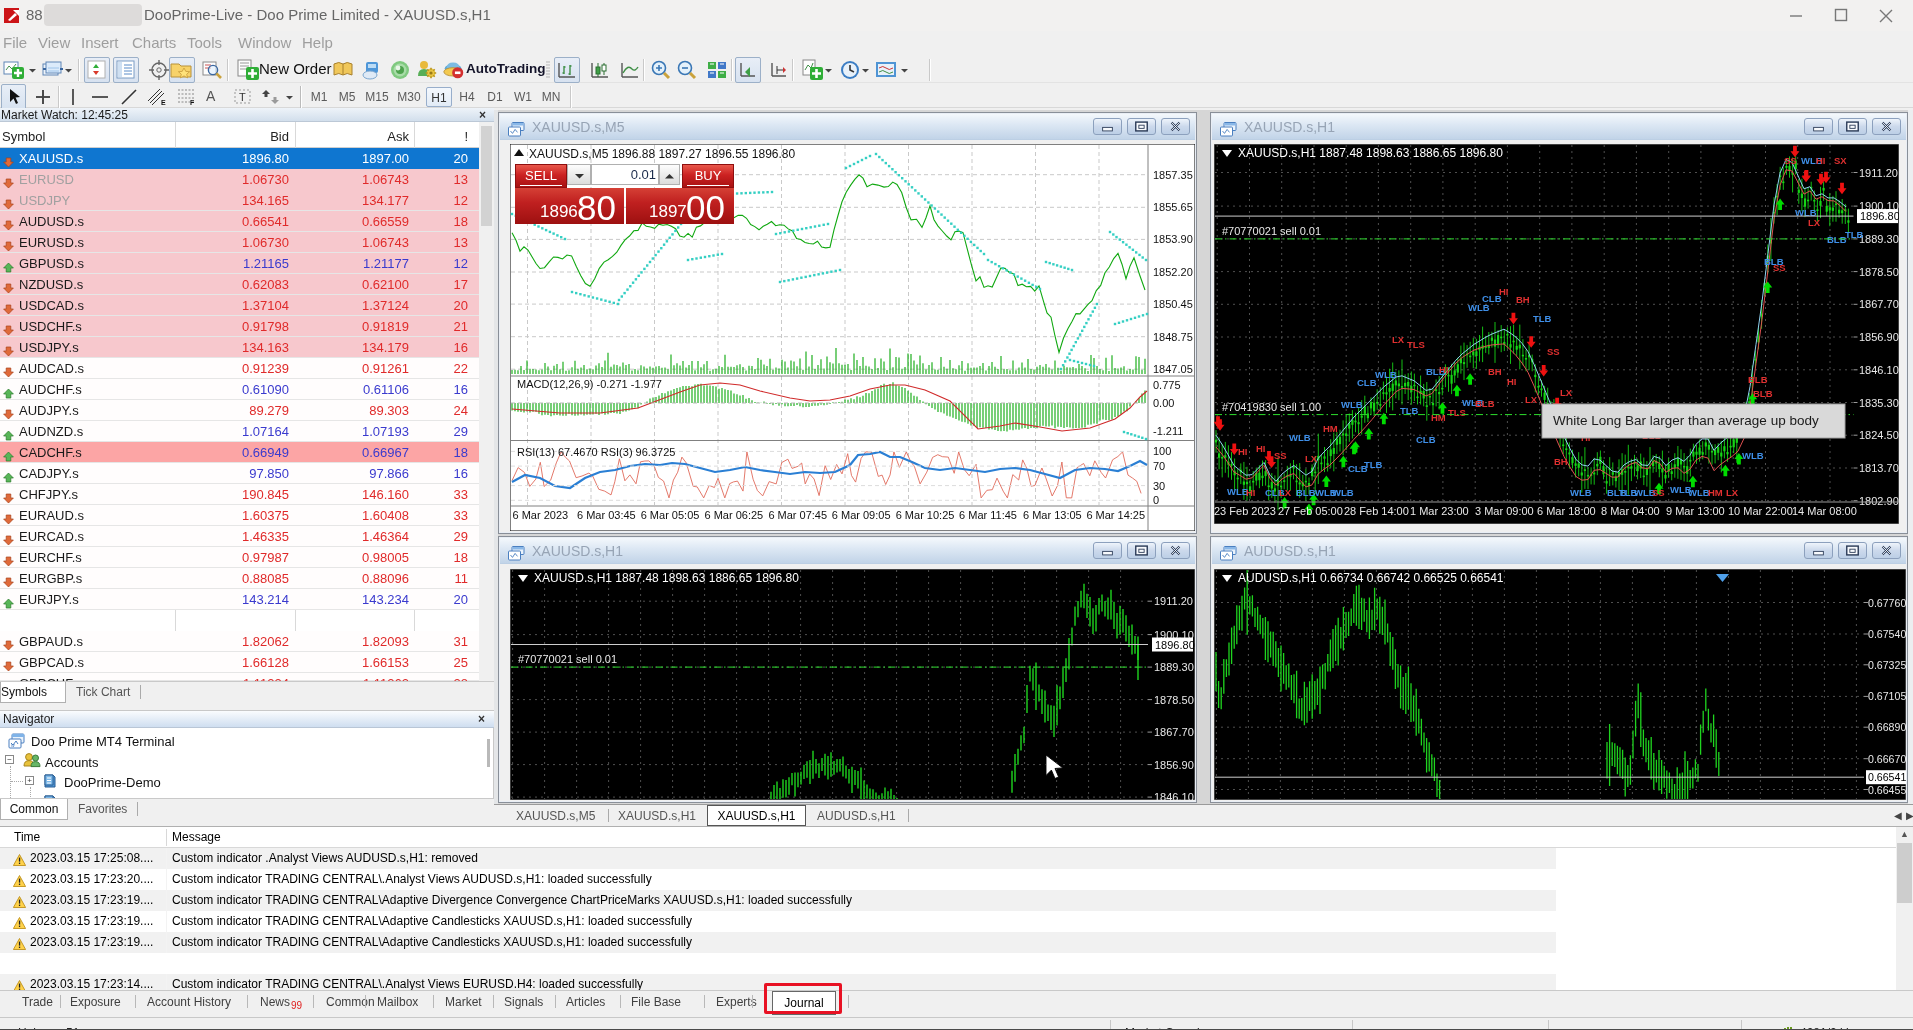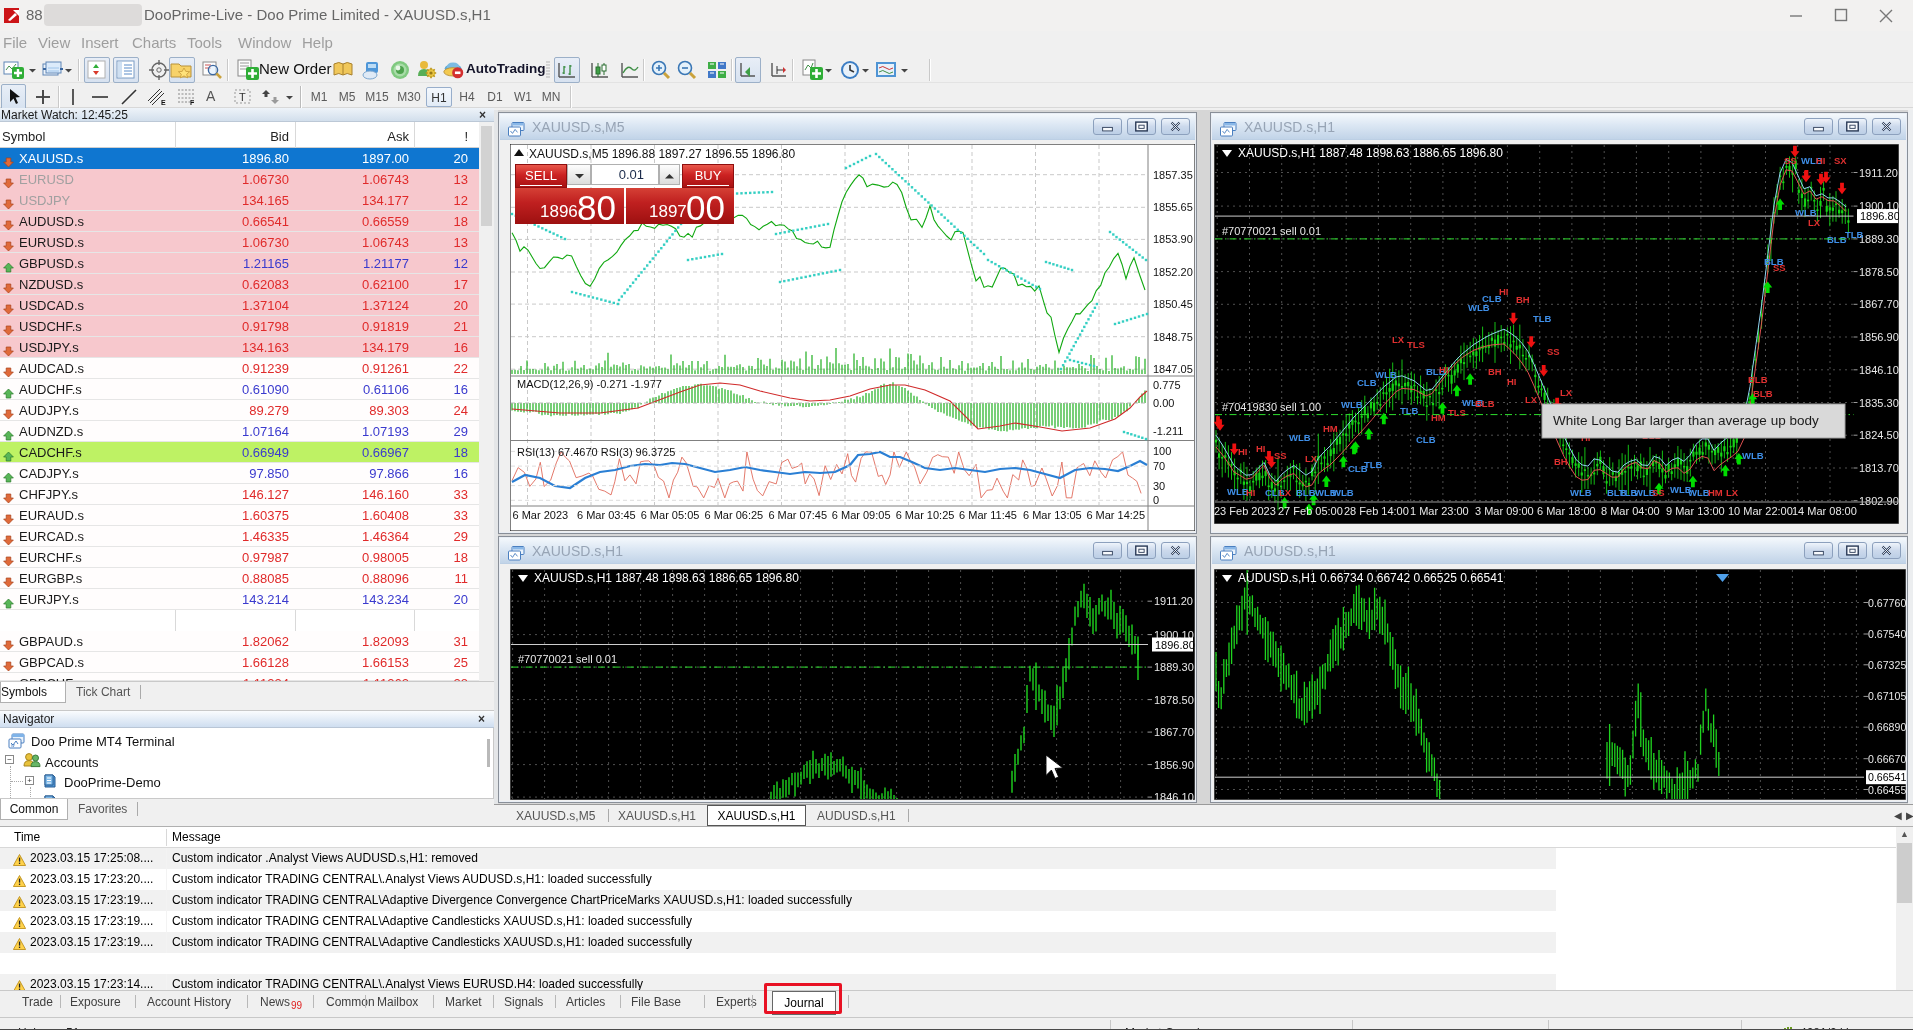--- a/index.html
+++ b/index.html
@@ -467,21 +467,21 @@
     </div>
     <div class="mwrow" style="top:313px;background:#fffdfd;height:21px;border-bottom:1px solid #e6e6e6">
       <div class="mwc" style="left:3px;top:5px"><svg width="11" height="11" viewBox="0 0 11 11">
           <path d="M3.2 10 h4.6 v-4 h2.6 L5.5 1 L.6 6 h2.6 Z" fill="#58b658" stroke="#2a7a2a" stroke-width=".7"></path>
         </svg></div>
       <div class="mwc" style="left:19px;color:#1a1a1a">AUDNZD.s</div>
       <div class="mwc r" style="left:200px;width:89px;color:#3a3ace">1.07164</div>
       <div class="mwc r" style="left:320px;width:89px;color:#3a3ace">1.07193</div>
       <div class="mwc r" style="left:430px;width:38px;color:#3a3ace">29</div>
     </div>
-    <div class="mwrow" style="top:334px;background:#bef264;height:21px;border-bottom:1px solid #e6e6e6">
+    <div class="mwrow" style="top:334px;background:#fca5a5;height:21px;border-bottom:1px solid #e6e6e6">
       <div class="mwc" style="left:3px;top:5px"><svg width="11" height="11" viewBox="0 0 11 11">
           <path d="M3.2 10 h4.6 v-4 h2.6 L5.5 1 L.6 6 h2.6 Z" fill="#58b658" stroke="#2a7a2a" stroke-width=".7"></path>
         </svg></div>
       <div class="mwc" style="left:19px;color:#1a1a1a">CADCHF.s</div>
       <div class="mwc r" style="left:200px;width:89px;color:#3a3ace">0.66949</div>
       <div class="mwc r" style="left:320px;width:89px;color:#3a3ace">0.66967</div>
       <div class="mwc r" style="left:430px;width:38px;color:#3a3ace">18</div>
     </div>
     <div class="mwrow" style="top:355px;background:#fffdfd;height:21px;border-bottom:1px solid #e6e6e6">
       <div class="mwc" style="left:3px;top:5px"><svg width="11" height="11" viewBox="0 0 11 11">
@@ -490,21 +490,21 @@
       <div class="mwc" style="left:19px;color:#1a1a1a">CADJPY.s</div>
       <div class="mwc r" style="left:200px;width:89px;color:#3a3ace">97.850</div>
       <div class="mwc r" style="left:320px;width:89px;color:#3a3ace">97.866</div>
       <div class="mwc r" style="left:430px;width:38px;color:#3a3ace">16</div>
     </div>
     <div class="mwrow" style="top:376px;background:#fffdfd;height:21px;border-bottom:1px solid #e6e6e6">
       <div class="mwc" style="left:3px;top:5px"><svg width="11" height="11" viewBox="0 0 11 11">
           <path d="M3.2 1 h4.6 v4 h2.6 L5.5 10 L.6 5 h2.6 Z" fill="#e06a3a" stroke="#a8401a" stroke-width=".7"></path>
         </svg></div>
       <div class="mwc" style="left:19px;color:#1a1a1a">CHFJPY.s</div>
-      <div class="mwc r" style="left:200px;width:89px;color:#e02a2a">146.127</div>
+      <div class="mwc r" style="left:200px;width:89px;color:#e02a2a">190.845</div>
       <div class="mwc r" style="left:320px;width:89px;color:#e02a2a">146.160</div>
       <div class="mwc r" style="left:430px;width:38px;color:#e02a2a">33</div>
     </div>
     <div class="mwrow" style="top:397px;background:#fffdfd;height:21px;border-bottom:1px solid #e6e6e6">
       <div class="mwc" style="left:3px;top:5px"><svg width="11" height="11" viewBox="0 0 11 11">
           <path d="M3.2 1 h4.6 v4 h2.6 L5.5 10 L.6 5 h2.6 Z" fill="#e06a3a" stroke="#a8401a" stroke-width=".7"></path>
         </svg></div>
       <div class="mwc" style="left:19px;color:#1a1a1a">EURAUD.s</div>
       <div class="mwc r" style="left:200px;width:89px;color:#e02a2a">1.60375</div>
       <div class="mwc r" style="left:320px;width:89px;color:#e02a2a">1.60408</div>
@@ -936,21 +936,21 @@
     <text x="449.1" y="375" font-size="11" fill="#111">6 Mar 11:45</text>
     <text x="513" y="375" font-size="11" fill="#111">6 Mar 13:05</text>
     <text x="576.4" y="375" font-size="11" fill="#111">6 Mar 14:25</text>
     <path d="M4 12 L14 12 L9 5 Z" fill="#111"></path>
     <text x="19" y="13.5" font-size="12" fill="#111">XAUUSD.s,M5  1896.88 1897.27 1896.55 1896.80</text>
   </svg>
 <div class="abs" style="left:515px;top:164px;width:52px;height:24px;background:linear-gradient(#e8574b,#cc2222 45%,#a81111);border:1px solid #8e0e0e;color:#fff;font-size:13px;text-align:center;line-height:22px">SELL<div class="abs" style="left:4px;bottom:1px;width:42px;height:1px;background:#fff"></div></div>
 <div class="abs" style="left:567px;top:164px;width:24px;height:21px;background:linear-gradient(#fdfdfd,#dcdcdc);border:1px solid #b0b0b0;text-align:center"><svg width="9" height="6" viewBox="0 0 9 6" style="margin-top:7px">
       <path d="M0 1 L4.5 5.5 L9 1 Z" fill="#333"></path>
     </svg></div>
-<div class="abs" style="left:591px;top:164px;width:68px;height:21px;background:#fff;border:1px solid #b0b0b0;font-size:13px;color:#1a2a4a;text-align:right;line-height:20px;padding-right:14px">0.01</div>
+<div class="abs" style="left:591px;top:164px;width:68px;height:21px;background:#fff;border:1px solid #b0b0b0;font-size:13px;color:#1a2a4a;text-align:right;line-height:20px;padding-right:2px">0.01</div>
 <div class="abs" style="left:659px;top:164px;width:21px;height:21px;background:linear-gradient(#fdfdfd,#dcdcdc);border:1px solid #b0b0b0;text-align:center"><svg width="9" height="6" viewBox="0 0 9 6" style="margin-top:7px">
       <path d="M0 5.5 L4.5 1 L9 5.5 Z" fill="#333"></path>
     </svg></div>
 <div class="abs" style="left:682px;top:164px;width:52px;height:24px;background:linear-gradient(#e8574b,#cc2222 45%,#a81111);border:1px solid #8e0e0e;color:#fff;font-size:13px;text-align:center;line-height:22px">BUY<div class="abs" style="left:4px;bottom:1px;width:42px;height:1px;background:#fff"></div></div>
 <div class="abs" style="left:515px;top:188px;width:109px;height:36px;background:linear-gradient(#d54035,#c02020 40%,#9d1010);color:#fff">
  <span class="abs" style="left:25px;top:14px;font-size:17px">1896</span>
     <span class="abs" style="left:62px;top:0px;font-size:35px">80</span>
   </div>
 <div class="abs" style="left:626px;top:188px;width:108px;height:36px;background:linear-gradient(#d54035,#c02020 40%,#9d1010);color:#fff">
  <span class="abs" style="left:23px;top:14px;font-size:17px">1897</span>

